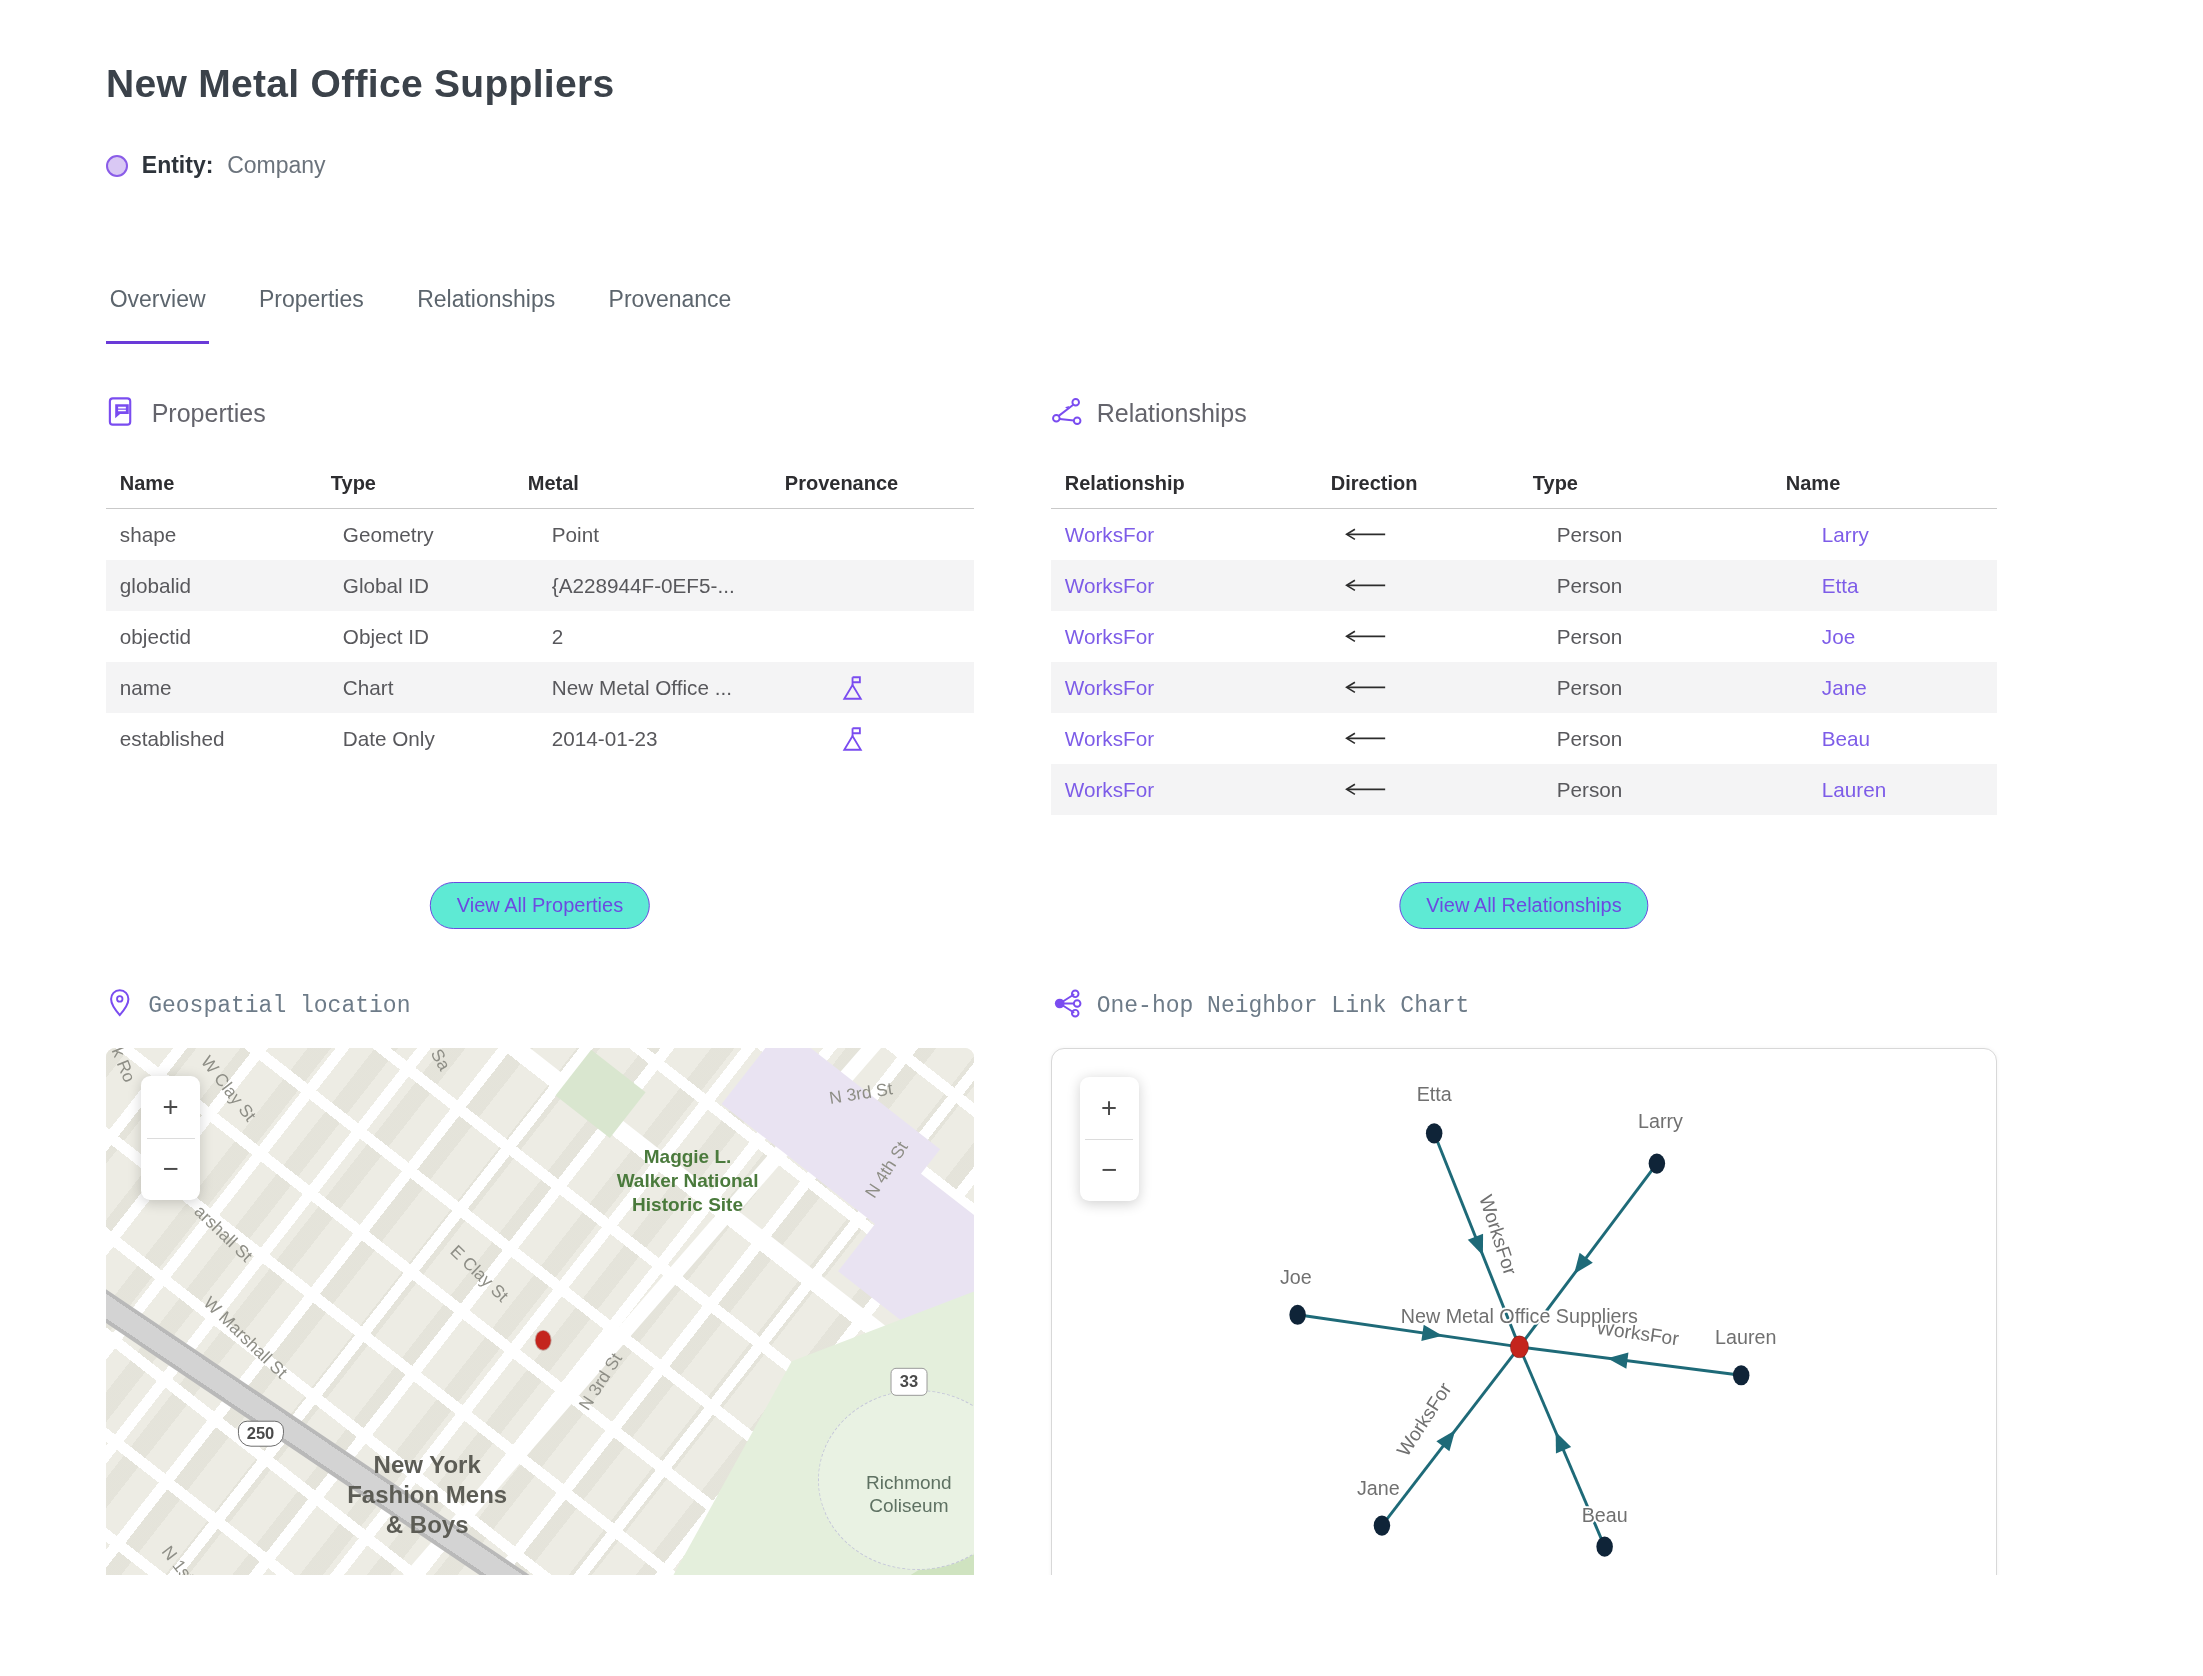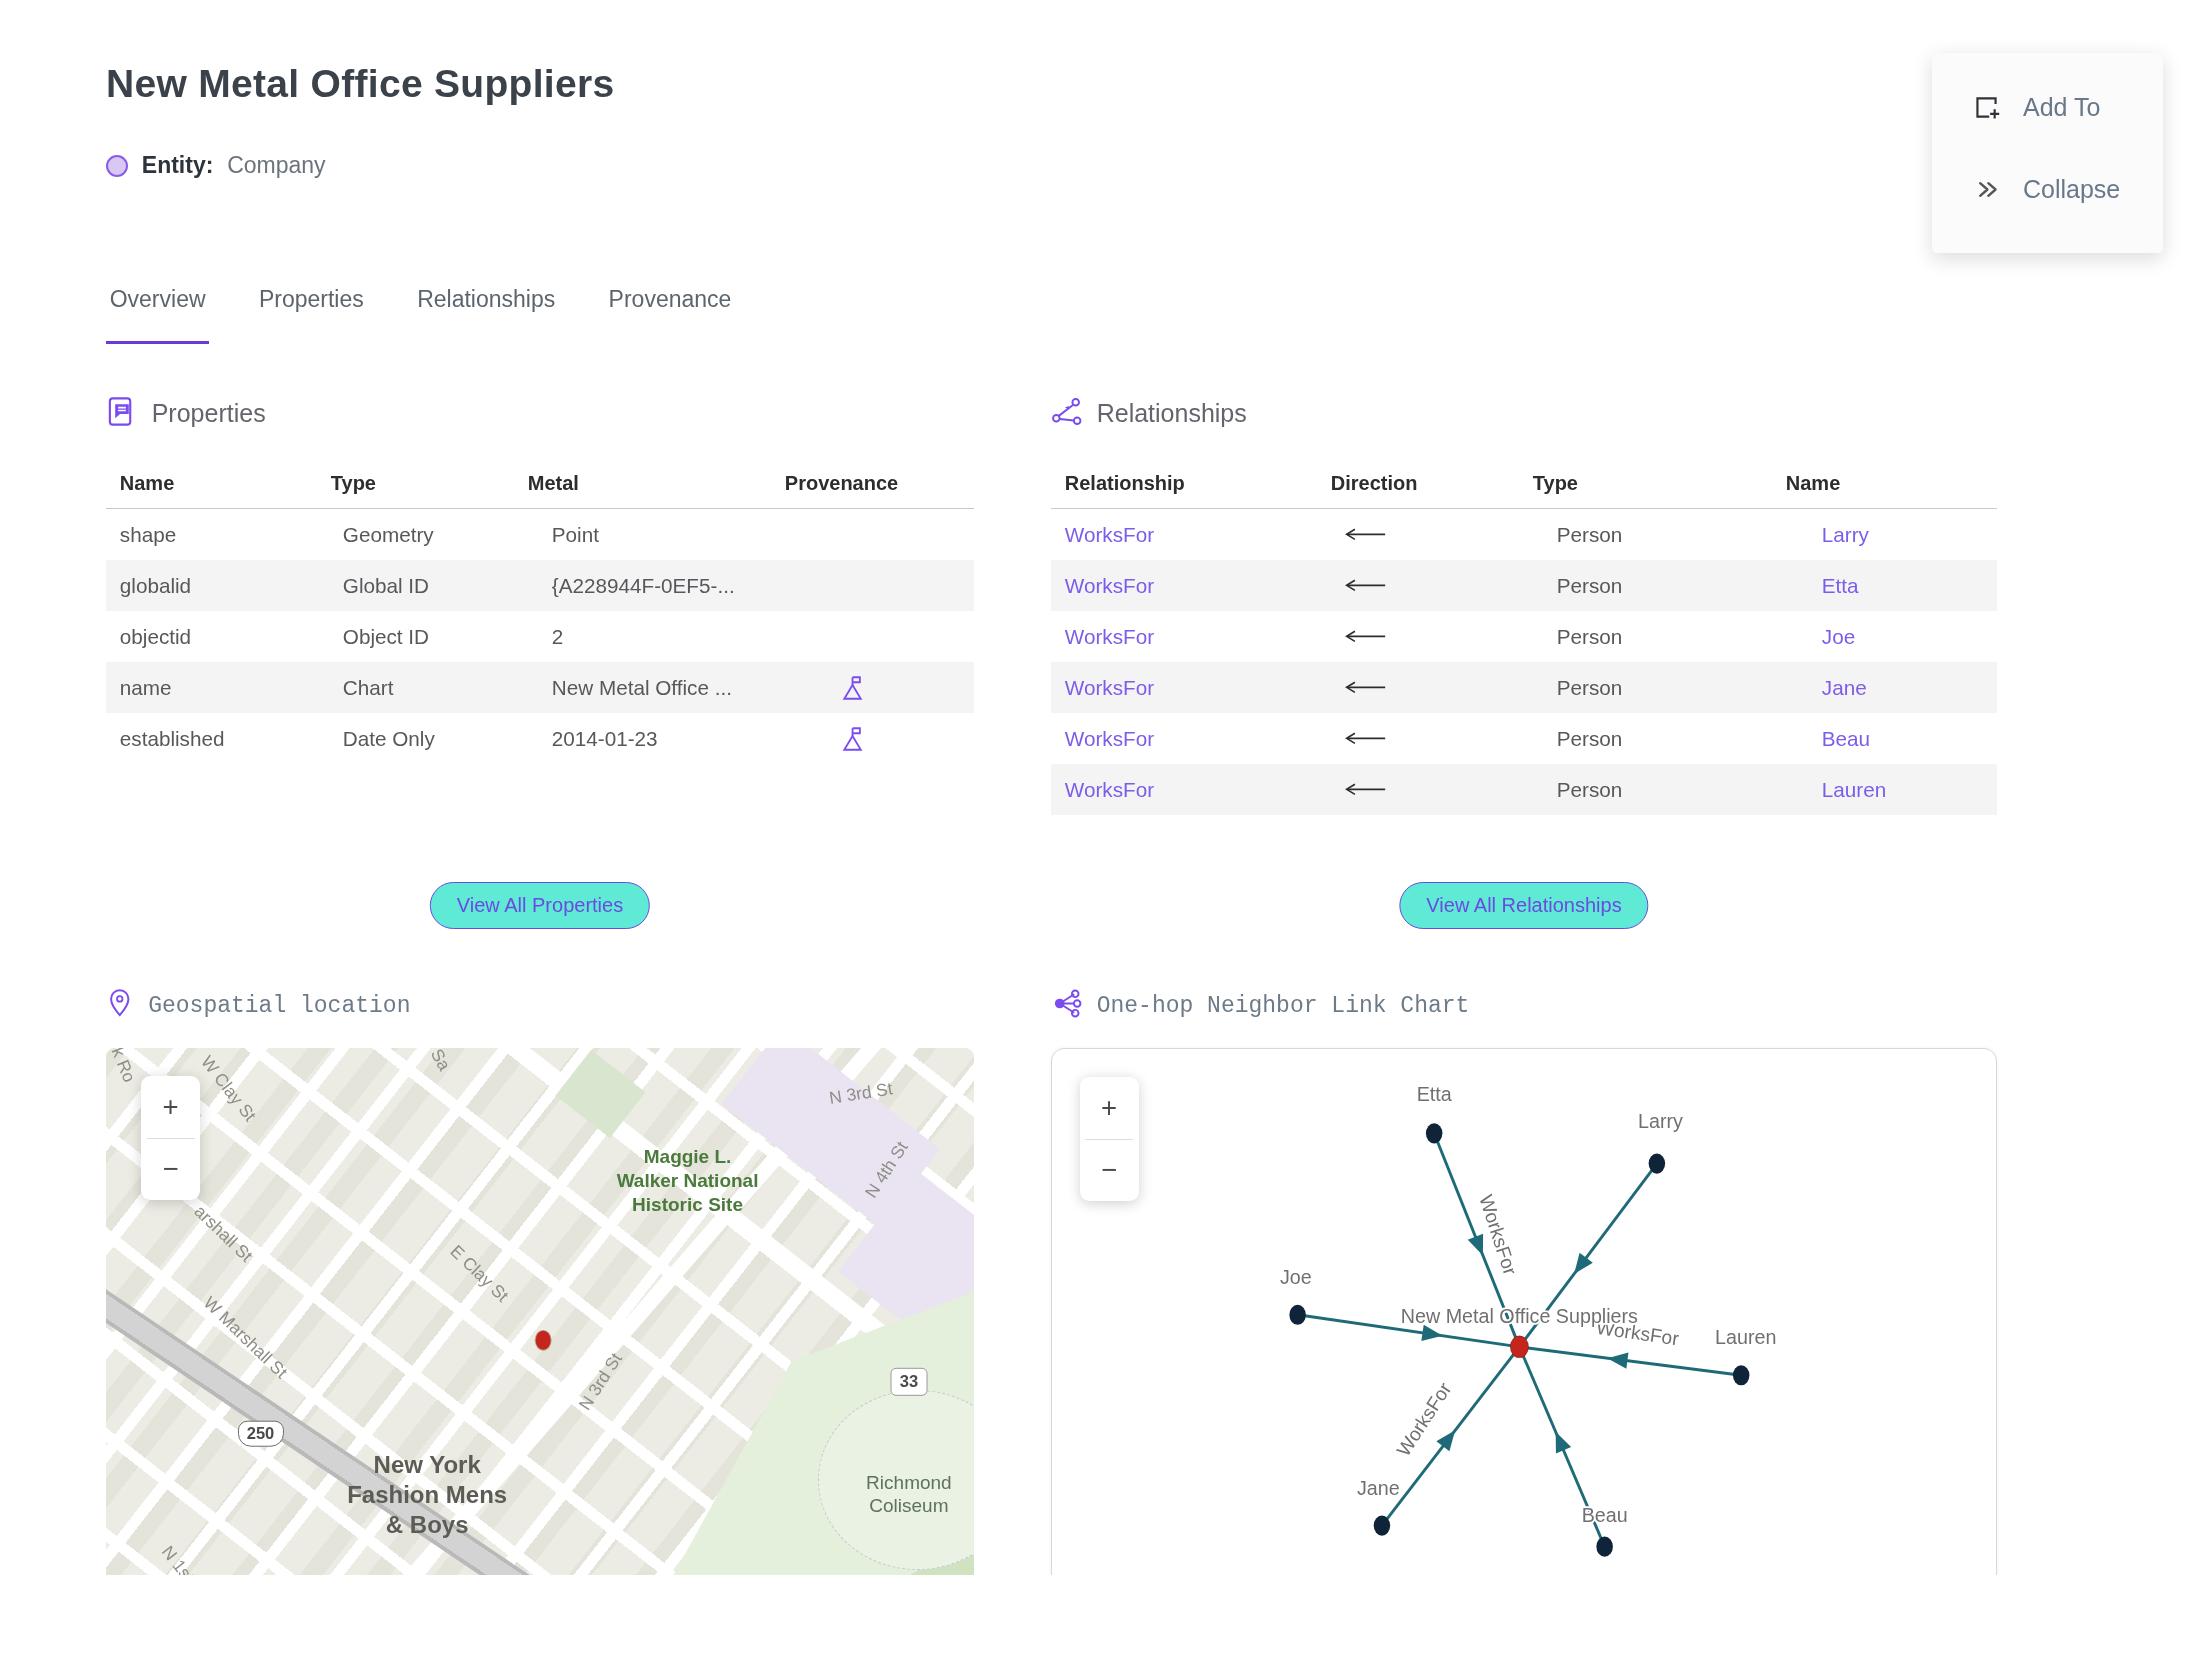--- a/index.html
+++ b/index.html
@@ -102,39 +102,20 @@
 
 <div class="page">
 
   <h1 class="page-title">New Metal Office Suppliers</h1>
   <div class="entity-row">
     <span class="entity-badge"></span>
     <span class="entity-label">Entity:</span>
     <span class="entity-value">Company</span>
   </div>
 
-  <div class="actions-card">
-    <div class="action-item first">
-      <span class="action-icon">
-        <svg width="29" height="29" viewBox="0 0 32 32">
-            <path d="M26 12 V6 H6 V26 H19" fill="none" stroke="#2e3338" stroke-width="2.4"></path>
-            <path d="M20 23 H30 M25 18 V28" fill="none" stroke="#2e3338" stroke-width="2.4"></path>
-          </svg>
-      </span>
-      <span class="label">Add To</span>
-    </div>
-    <div class="action-item second">
-      <span class="action-icon">
-        <svg width="29" height="29" viewBox="0 0 32 32">
-            <path d="M9 9 L17 16 L9 23 M18 9 L26 16 L18 23" fill="none" stroke="#555" stroke-width="2.6" stroke-linecap="round" stroke-linejoin="round"></path>
-          </svg>
-      </span>
-      <span class="label">Collapse</span>
-    </div>
-  </div>
 
   <div class="tabs" id="tabs">
       <div class="tab active">Overview</div>
       <div class="tab">Properties</div>
       <div class="tab">Relationships</div>
       <div class="tab">Provenance</div>
     </div>
 
   <div class="col-left">
     <div class="section-header">

